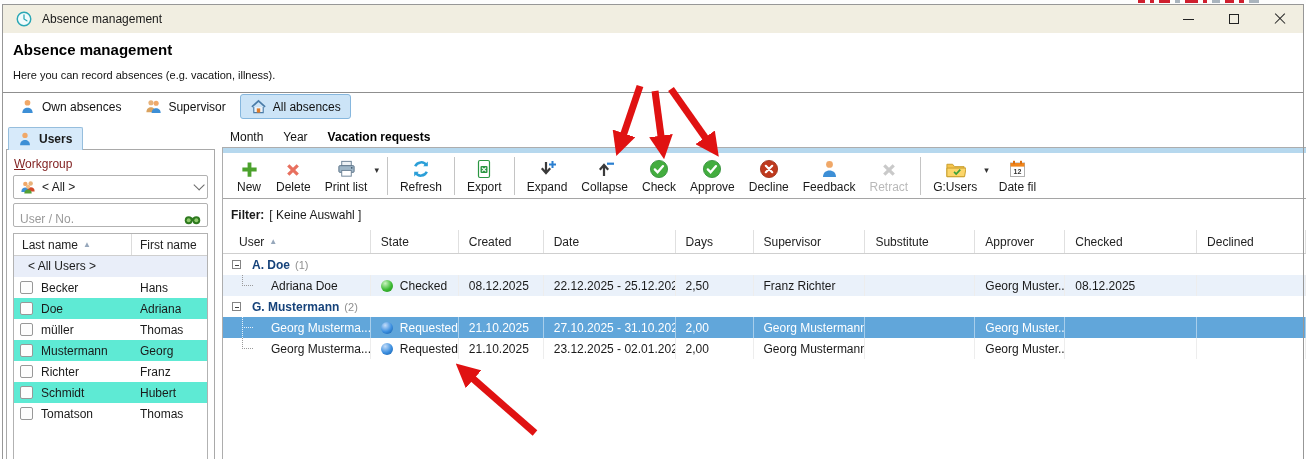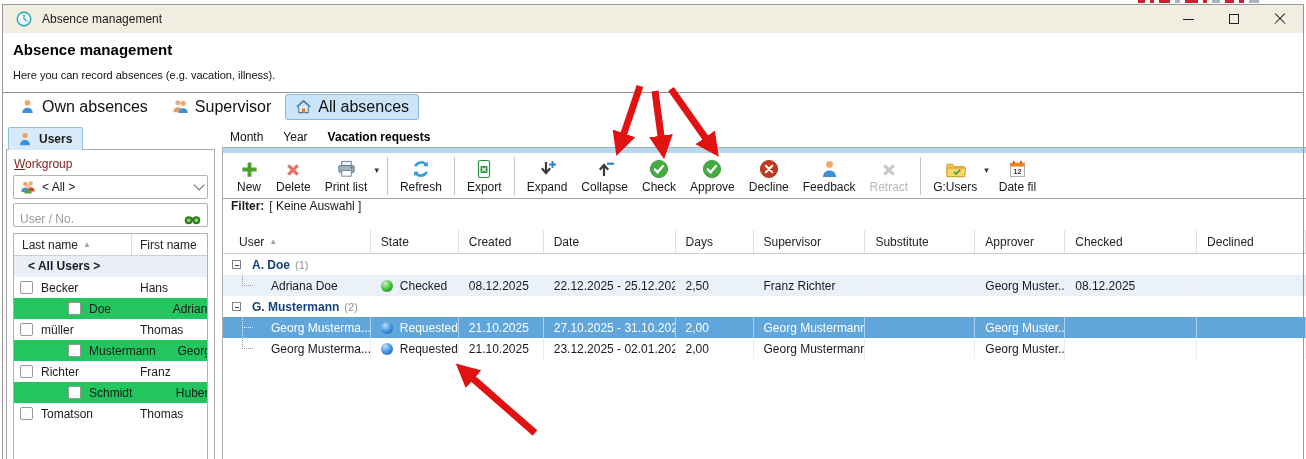--- a/index.html
+++ b/index.html
@@ -29,61 +29,61 @@
   .glyph-close::before { transform:rotate(45deg); }
   .glyph-close::after { transform:rotate(-45deg); }
 
   
   .page-header { position:absolute; left:3px; top:33px; width:1300px; height:59px; background:#fff; }
   .page-header h1 { position:absolute; left:10px; top:8px; font-size:15px; font-weight:bold; color:#000; }
   .page-header .sub { position:absolute; left:10px; top:36px; font-size:11px; color:#111; }
 
   
   .main-tabs { position:absolute; left:3px; top:92px; width:1300px; height:28px; border-top:1px solid #8f8f8f; background:#fff; display:flex; align-items:center; padding-left:6px; gap:4px; }
-  .main-tab { display:flex; align-items:center; gap:6px; padding:3px 9px; border:1px solid transparent; border-radius:3px; font-size:16px; color:#111; }
+  .main-tab { display:flex; align-items:center; gap:6px; padding:3px 9px; border:1px solid transparent; border-radius:3px; font-size:12px; color:#111; }
   .main-tab.selected { background:#cce4f7; border-color:#86b7de; }
   .mt-icon { width:17px; height:17px; }
 
   
   .users-tab { position:absolute; left:8px; top:127px; height:23px; padding:0 10px 0 8px; background:#d7eafa; border:1px solid #96bedd; border-bottom:none; border-radius:2px 2px 0 0; display:flex; align-items:center; gap:6px; font-weight:bold; z-index:5; }
   .left-panel { position:absolute; left:6px; top:149px; width:209px; height:310px; border:1px solid #a9a9a9; border-bottom:none; background:#fff; padding:5px 6px 0 6px; }
   .wg-label { font-size:12px; color:#7f1d1d; margin:2px 0 4px 1px; }
   .wg-label u { text-decoration:underline; }
   .combo { height:24px; border:1px solid #b2b2b2; border-radius:2px; display:flex; align-items:center; padding:0 6px; gap:6px; background:#fff; }
   .combo .chev { margin-left:auto; width:8px; height:8px; border-right:1.5px solid #6a6a6a; border-bottom:1.5px solid #6a6a6a; transform:rotate(45deg) translateY(-3px); }
   .searchbox { margin-top:4px; height:24px; border:1px solid #b2b2b2; border-radius:2px; display:flex; align-items:flex-end; padding:0 6px; background:#fff; }
   .searchbox input { flex:1; border:none; outline:none; font-family:inherit; font-size:12px; color:#333; background:transparent; }
   .searchbox input::placeholder { color:#9a9a9a; }
   .user-list { margin-top:6px; border:1px solid #b2b2b2; height:229px; background:#fff; overflow:hidden; }
   .ul-header { height:22px; display:flex; align-items:center; border-bottom:1px solid #cfcfcf; color:#222; }
   .ul-header .h1c { width:118px; padding-left:8px; display:flex; align-items:center; gap:5px; border-right:1px solid #dcdcdc; height:100%; }
   .ul-header .h2c { padding-left:8px; }
   .sort-ico { font-size:8px; color:#96a7bb; }
   .ul-row { height:21px; display:flex; align-items:center; }
-  .ul-row.alt { background:#22c55e;padding-left:48px; }
+  .ul-row.alt { background:#5eead4; }
   .ul-row .cb { width:13px; height:13px; border:1px solid #989898; border-radius:2px; background:#fdfdfd; margin-left:6px; flex:0 0 auto; }
   .ul-row .ln { width:99px; padding-left:8px; overflow:hidden; white-space:nowrap; }
   .ul-row .fn { padding-left:8px; overflow:hidden; white-space:nowrap; }
-  .ul-allusers { height:21px; line-height:21px; background:#e9eef9; font-weight:bold; padding-left:14px; }
+  .ul-allusers { height:21px; line-height:21px; background:#e9eef9; font-weight:normal; padding-left:14px; }
 
   
   .rp-tabs { position:absolute; left:222px; top:127px; height:20px; display:flex; align-items:center; gap:20px; padding-left:8px; font-size:12px; z-index:5; }
   .rp-tab { color:#111; }
   .rp-tab.selected { font-weight:bold; color:#000; }
   .right-panel { position:absolute; left:222px; top:147px; width:1084px; height:312px; border-left:1px solid #adadad; border-top:1px solid #adadad; background:#fff; }
   .blue-strip { height:5px; background:#b6d8ee; }
   .toolbar { height:46px; display:flex; align-items:center; padding-left:6px; border-bottom:1px solid #a5a5a5; background:#fff; }
   .tb-btn { display:flex; flex-direction:column; align-items:center; justify-content:center; padding:2px 7px; gap:1px; min-width:40px; }
   .tb-btn .ico { height:21px; display:flex; align-items:flex-end; justify-content:center; }
   .tb-btn .lbl { font-size:12px; color:#1a1a1a; white-space:nowrap; }
   .tb-btn.disabled .lbl { color:#b9b9b9; }
   .tb-caret { font-size:9px; color:#333; margin:0 3px 12px 0; }
   .tb-sep { width:1px; height:38px; background:#c4c4c4; margin:0 5px; }
 
-  .filter-row { height:31px; display:flex; padding-left:8px; gap:5px; }
+  .filter-row { height:31px; display:flex; align-items:center; padding-left:8px; gap:5px; }
   .filter-row .fl { font-weight:bold; }
 
   .grid { width:100%; }
   .grid-header { height:24px; display:flex; align-items:center; padding-left:6px; border-bottom:1px solid #cfcfcf; color:#222; }
   .gh-cell { height:100%; display:flex; align-items:center; padding-left:10px; border-right:1px solid #e0e0e0; gap:5px; overflow:hidden; white-space:nowrap; }
   .c-user{width:142px}.c-state{width:88px}.c-created{width:85px}.c-date{width:132px}.c-days{width:78px}
   .c-sup{width:112px}.c-sub{width:110px}.c-app{width:90px}.c-chk{width:132px}.c-dec{width:109px}
   .g-row { height:21px; display:flex; align-items:flex-end; padding-left:6px; }
   .g-row.alt { background:#eaf1fa; }
   .g-row.selected { background:#61a6da; color:#fff; }

